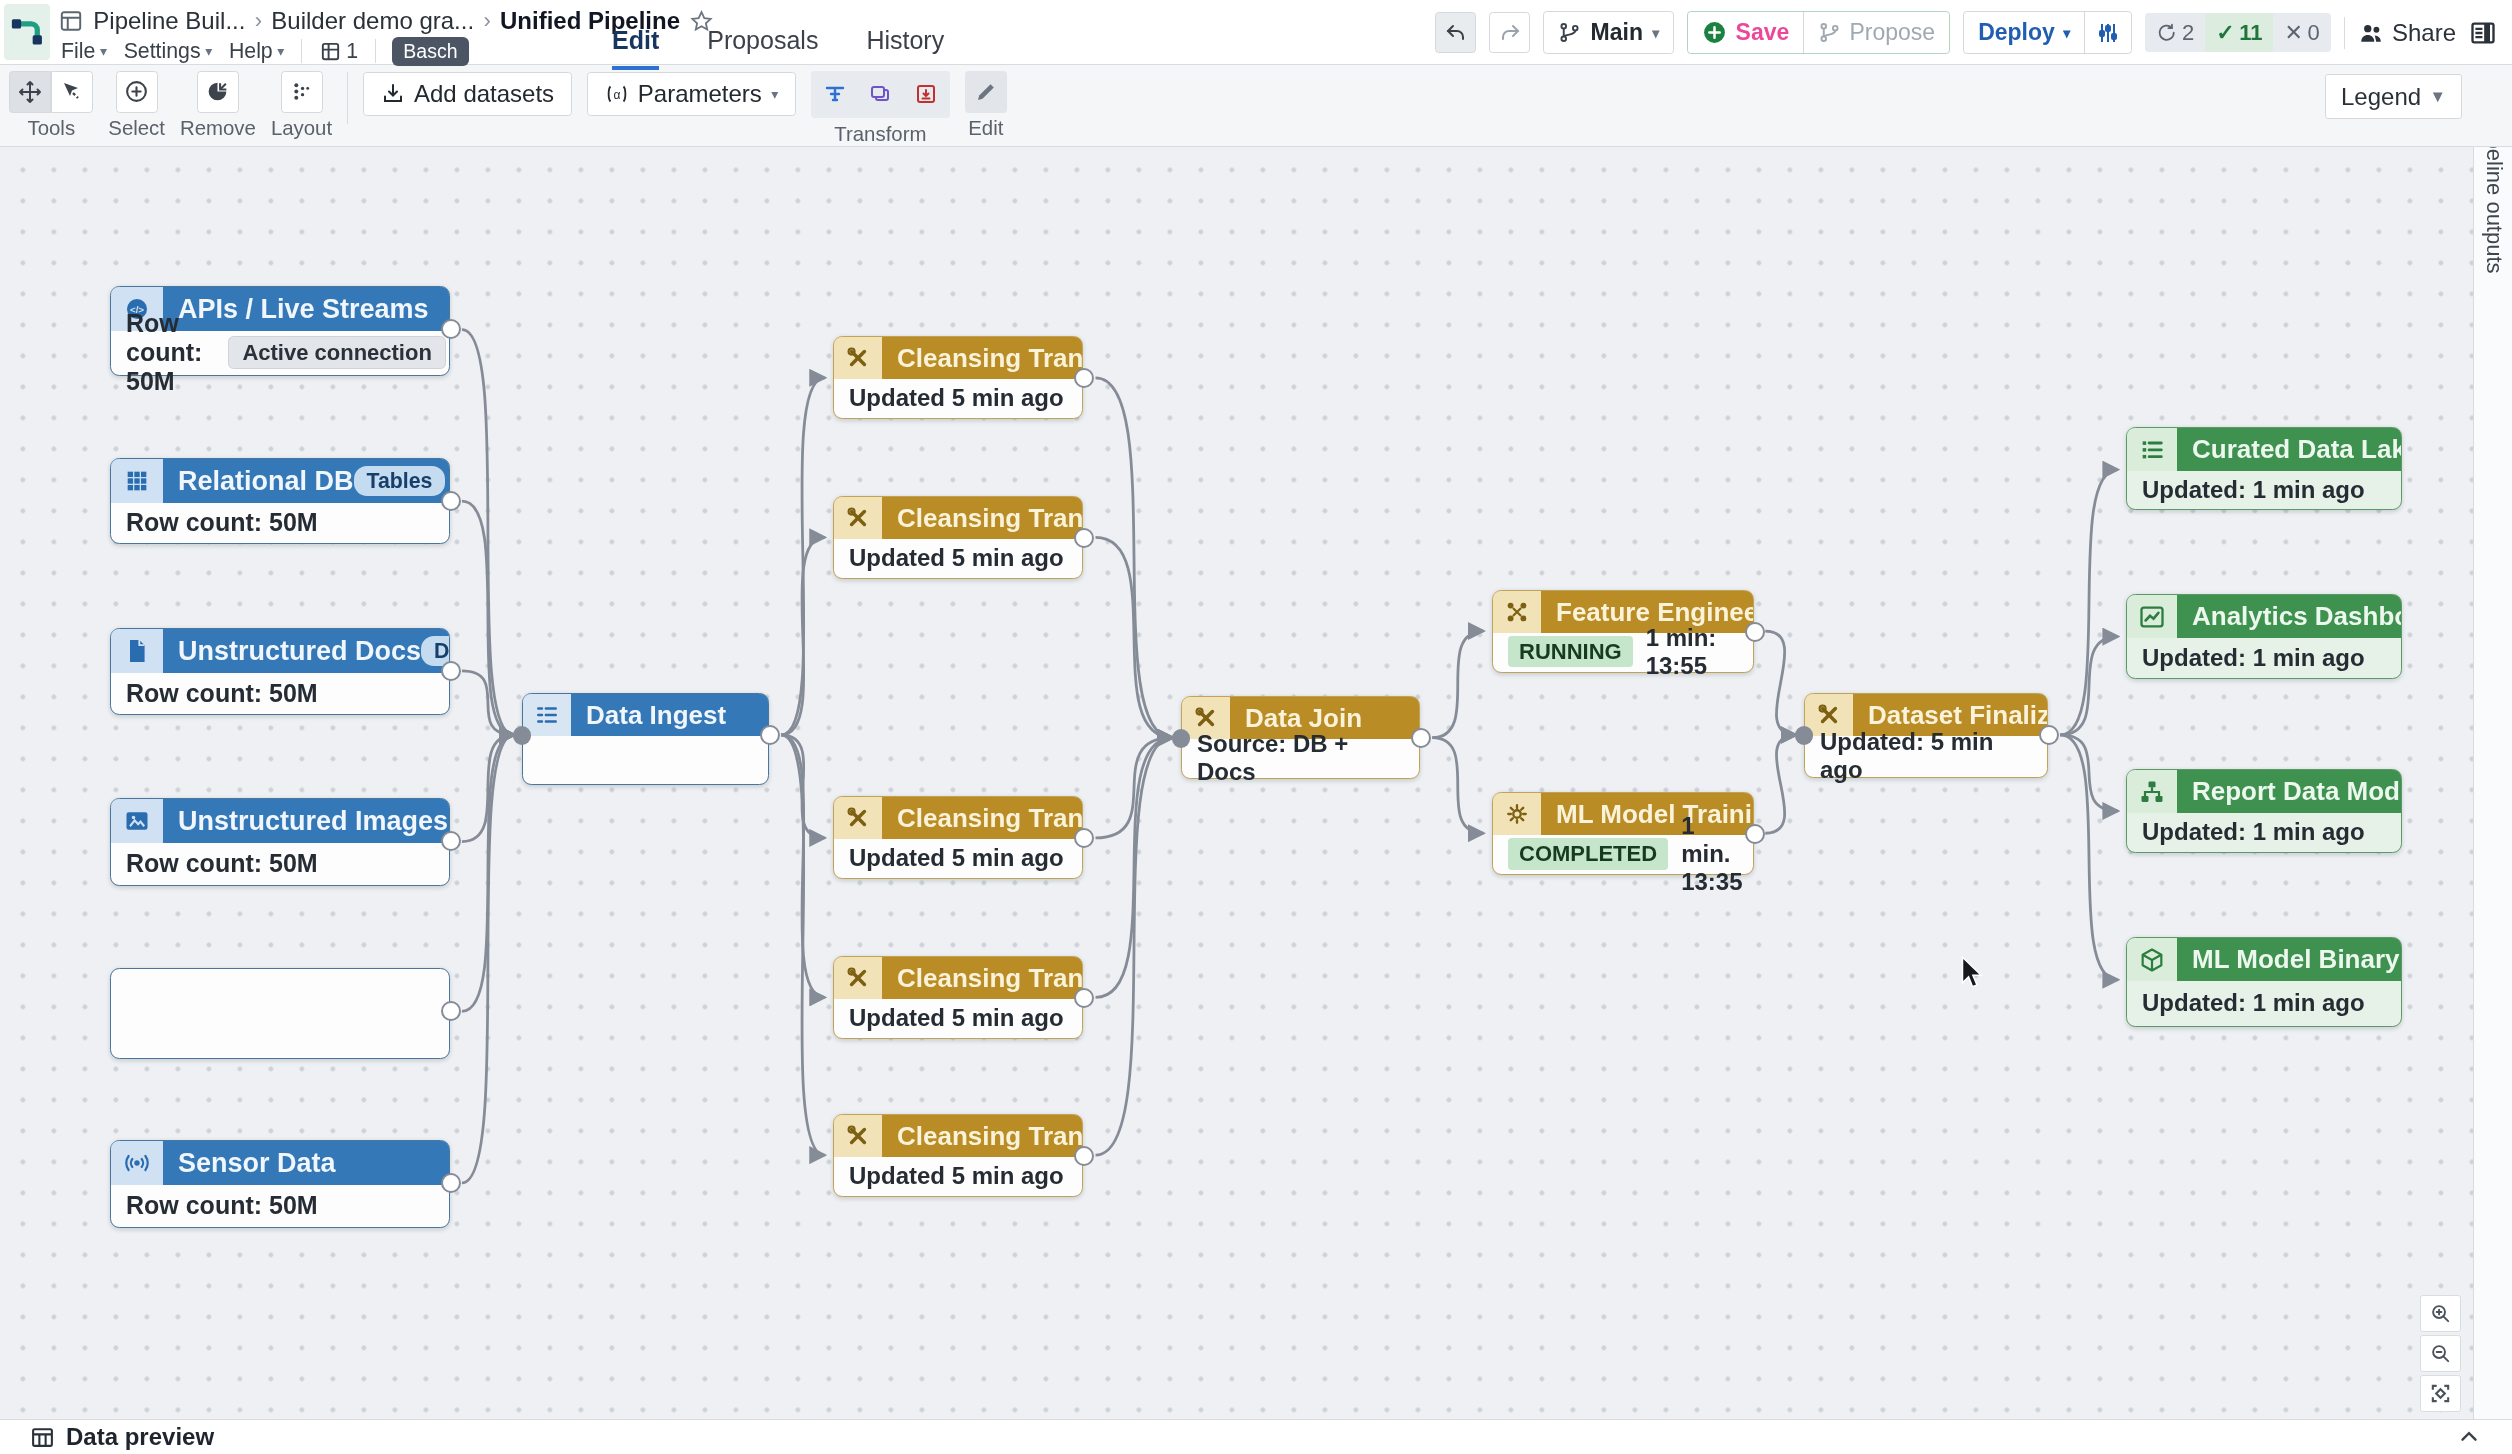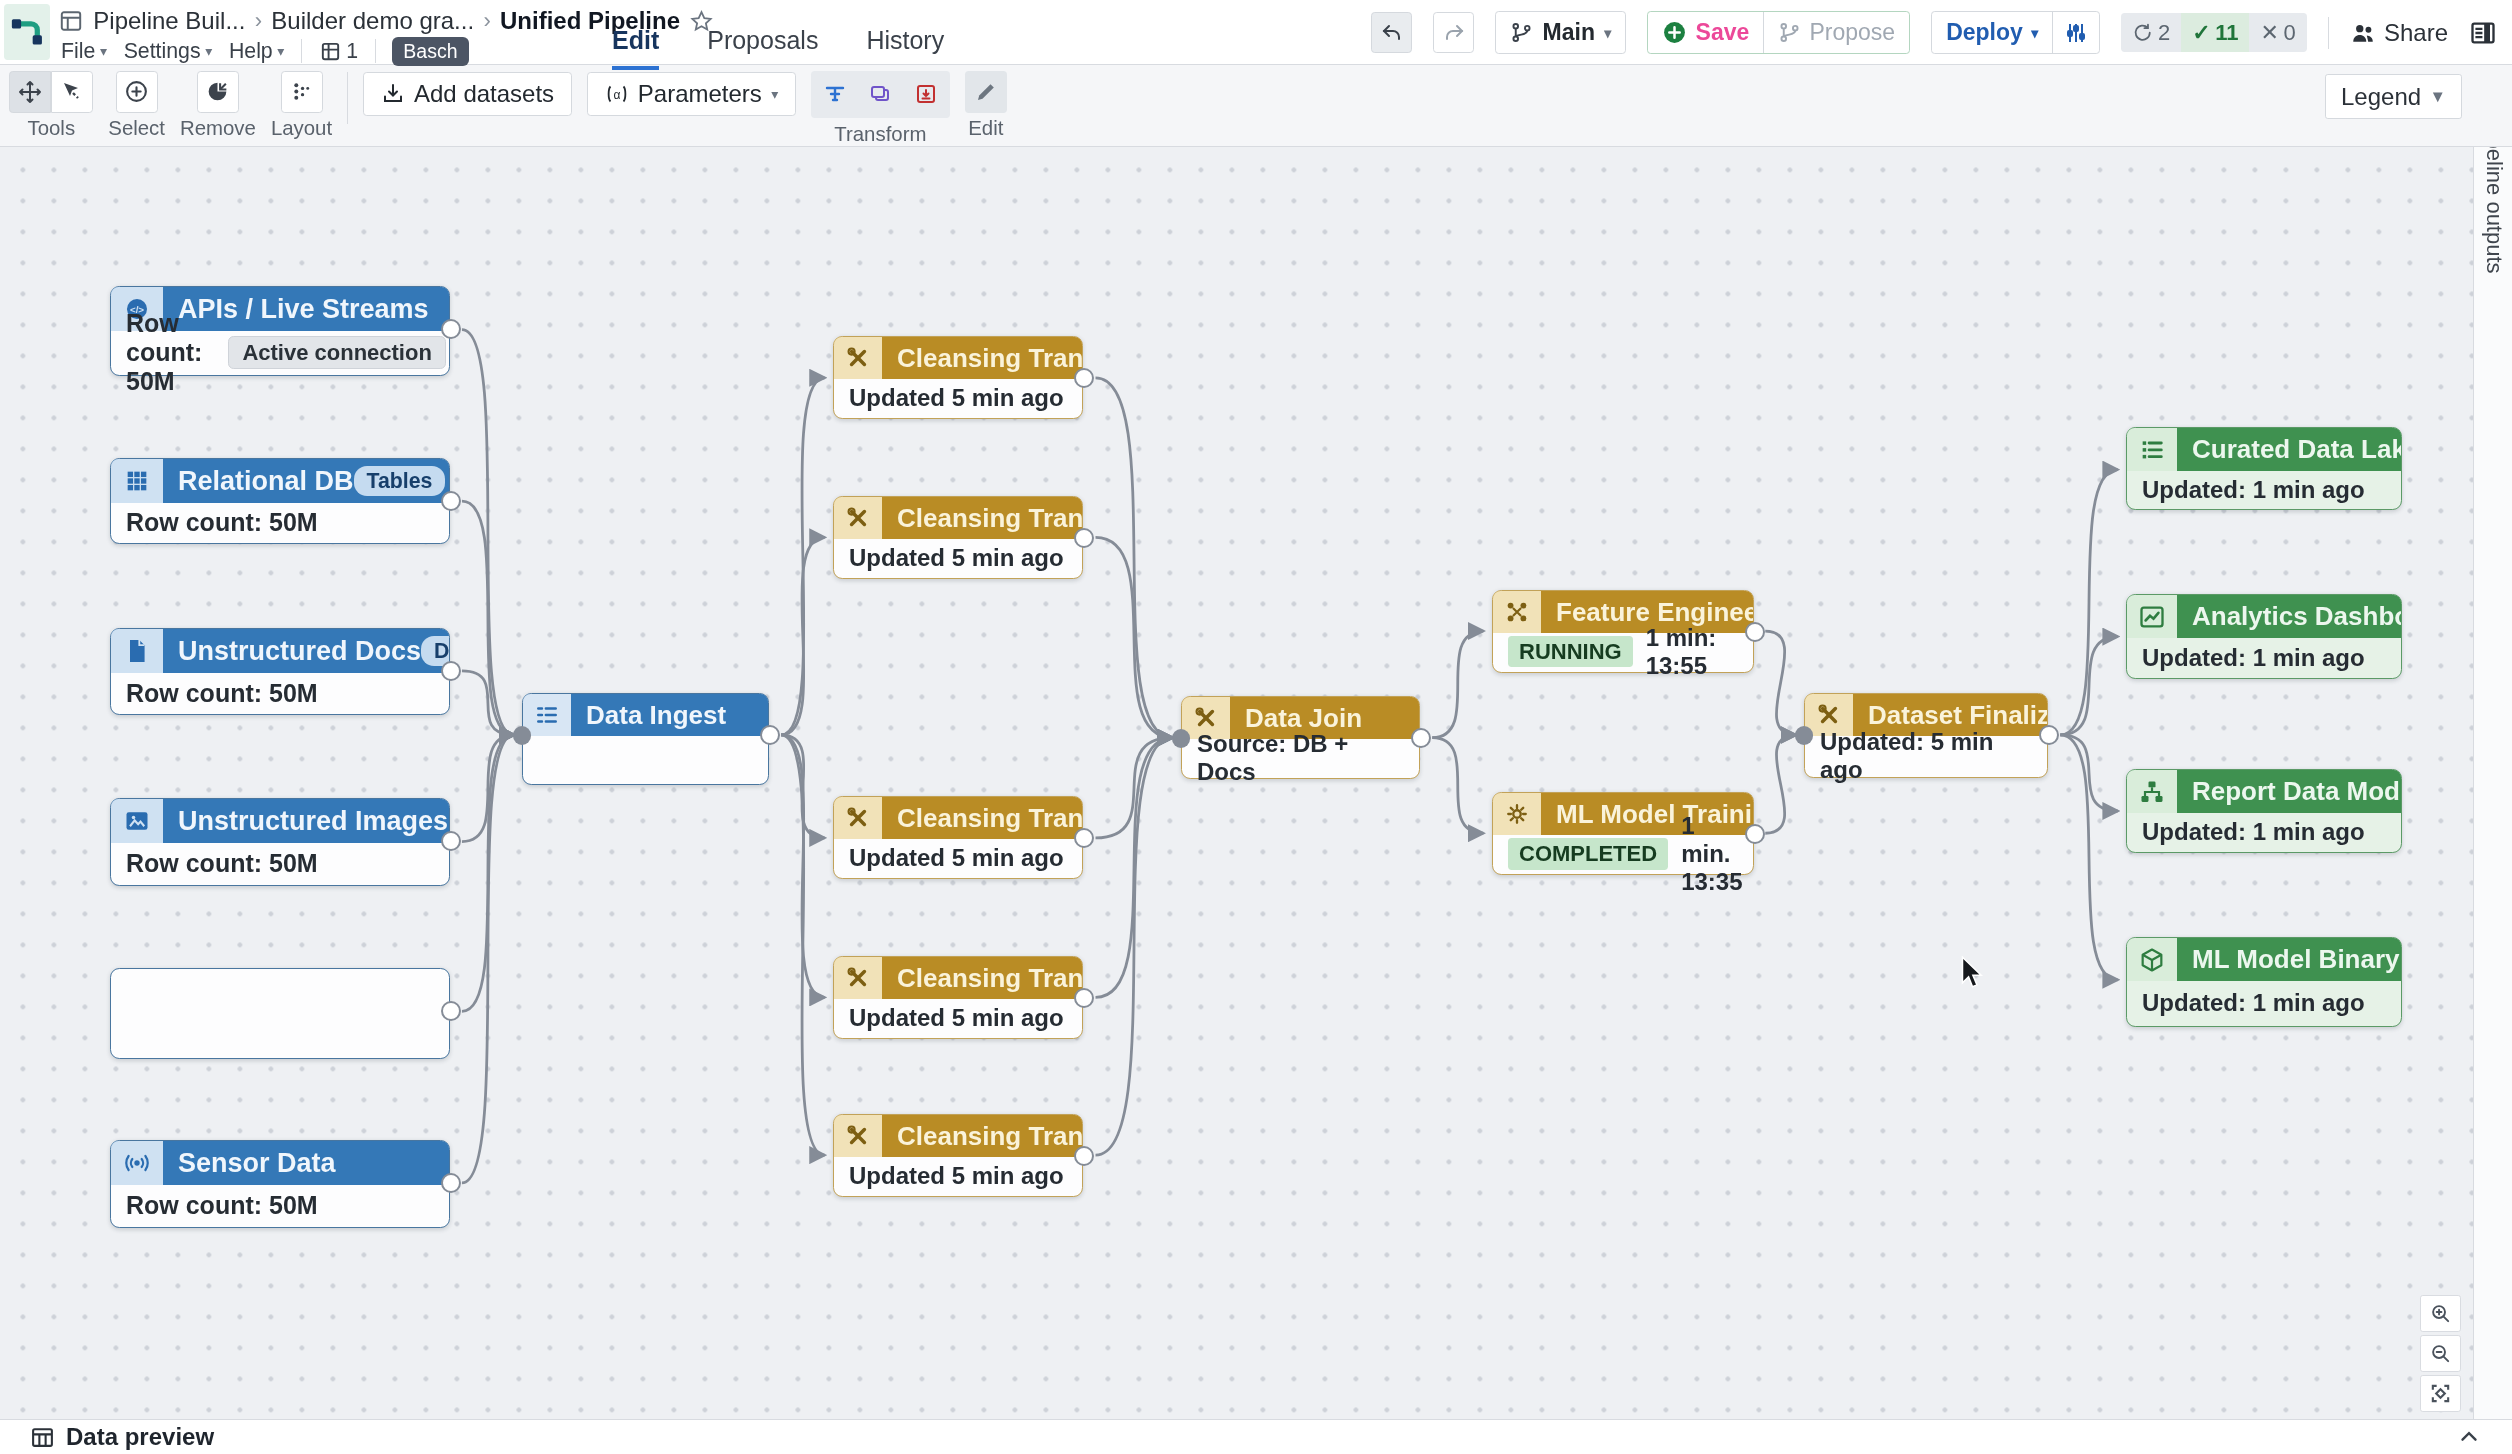--- a/index.html
+++ b/index.html
@@ -18,21 +18,21 @@
   #menurow { position:absolute; left:61px; top:37px; display:flex; align-items:center; gap:16.7px;
     font-size:21.3px; color:#3a414a; }
   .menu-item { display:flex; align-items:center; gap:4.6px; cursor:default; }
   .caret { font-size:14px; color:#6b7480; }
   .vdiv { width:0.9px; height:24px; background:#d8dbe0; }
   .badge-dark { background:#4c5564; color:#fff; font-size:19.5px; padding:2.8px 11px; border-radius:6px; }
   #tabs { position:absolute; left:612px; top:26px; display:flex; gap:48px; font-size:25px; }
   .tab { color:#3a414a; padding-bottom:11px; }
   .tab.active { color:#17355e; font-weight:600; border-bottom:4.6px solid #2d72d2; }
 
-  #hright { position:absolute; right:15px; top:10.2px; display:flex; align-items:center; gap:21px; height:45px; }
+  #hright { position:absolute; right:15px; top:10.2px; display:flex; align-items:center; gap:13px; height:45px; }
   .hbtn { height:41px; display:flex; align-items:center; justify-content:center;
     border:0.9px solid #d5d9de; border-radius:3.7px; background:#fff; color:#3a414a; }
   .sq { width:41px; }
   .grp { display:flex; align-items:center; height:43px; border:0.9px solid #d5d9de; border-radius:3.7px; background:#fff; }
   .seg { display:flex; align-items:center; gap:8.3px; padding:0 14px; height:100%; font-size:23px; }
   .grp .segdiv { width:0.9px; height:100%; background:#d5d9de; }
   .grp.green { border-color:#b4d6c0; }
   .statusgrp { display:flex; align-items:center; height:39px; background:#e7eaee; border-radius:3.7px; overflow:hidden; }
   .statusgrp .seg { padding:0 11px; gap:4.6px; font-size:22px; color:#5c6670; }
   .statusgrp .seg.ok { background:#dcecdf; color:#20753a; font-weight:600; }

